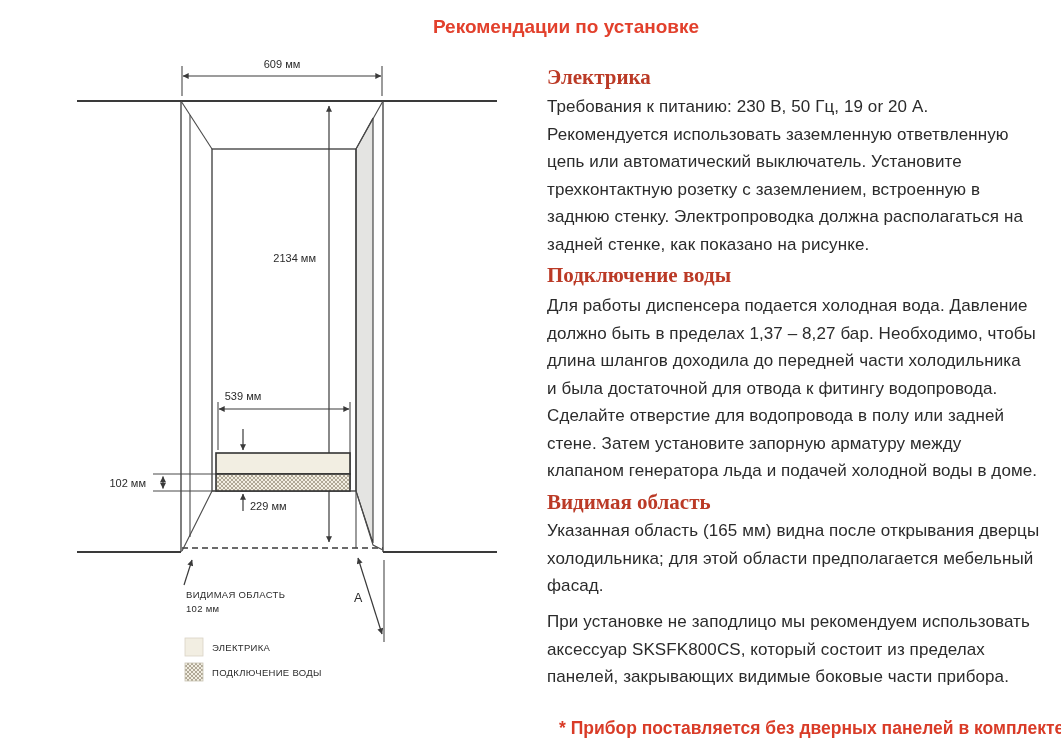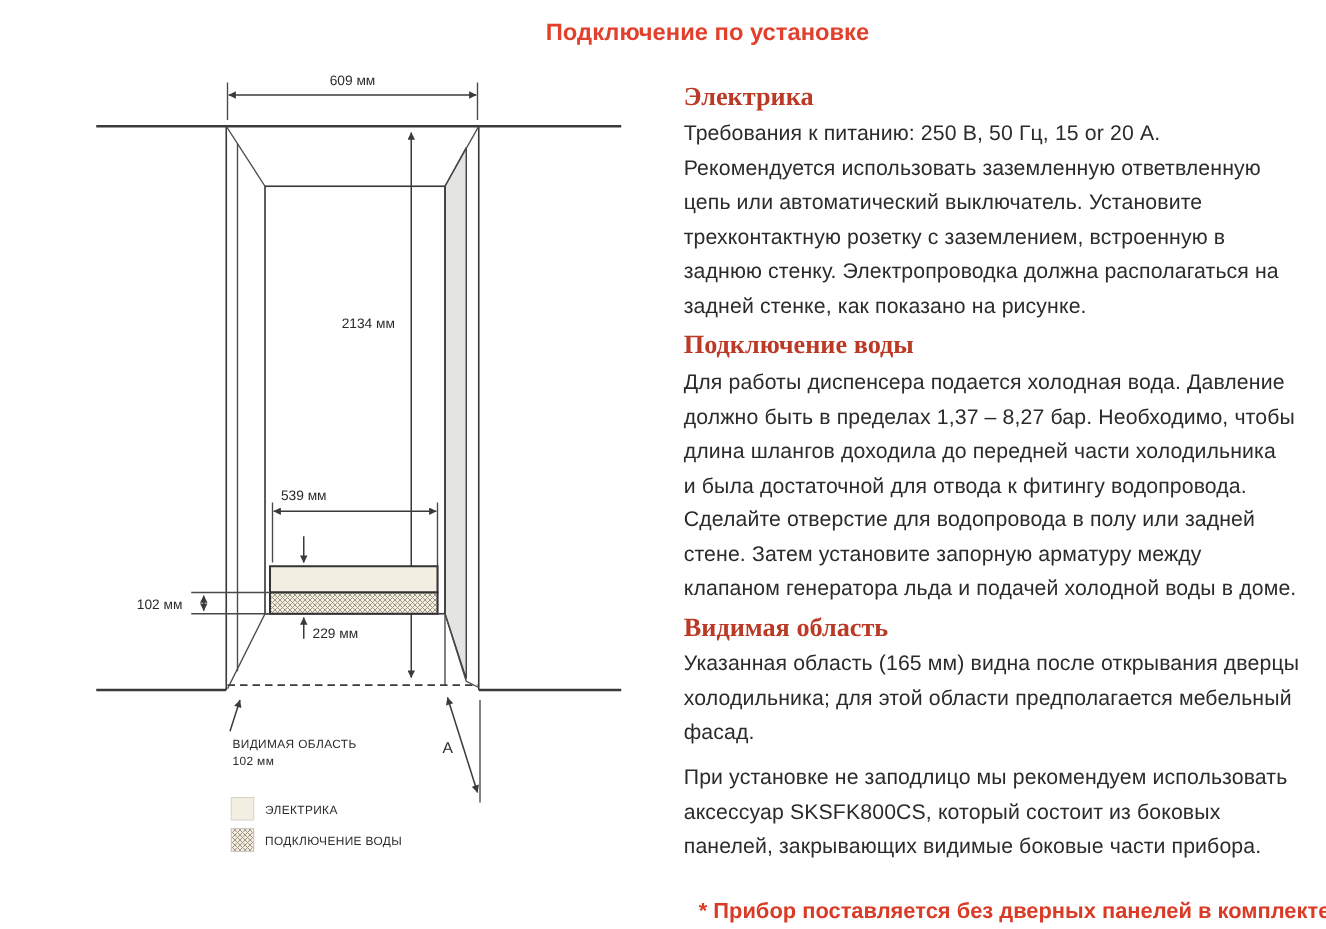--- a/index.html
+++ b/index.html
@@ -44,21 +44,21 @@
   .ln2 { stroke:#3a3a3a; stroke-width:2;   fill:none; }
   .thin{ stroke:#4a4a4a; stroke-width:1.1; fill:none; }
   .dim { stroke:#3a3a3a; stroke-width:1.2; fill:none;
          marker-start:url(#arr); marker-end:url(#arr); }
   .arr1{ stroke:#3a3a3a; stroke-width:1.2; fill:none; marker-end:url(#arr); }
   .dash{ stroke:#3a3a3a; stroke-width:1.4; fill:none; stroke-dasharray:6 4; }
 </style>
 </head>
 <body>
 
-<h1 class="page-title">Подключение по установке</h1>
+<h1 class="page-title">Рекомендации по установке</h1>
 
 <svg width="540" height="743" viewBox="0 0 540 743" style="position:absolute; left:0; top:0;">
   <defs>
     <marker id="arr" viewBox="0 0 10 10" refX="9.5" refY="5" markerWidth="9.5" markerHeight="6" markerUnits="userSpaceOnUse" orient="auto-start-reverse">
       <path d="M0,0 L10,5 L0,10 z" fill="#3a3a3a"></path>
     </marker>
     <pattern id="hatch" width="4" height="4" patternUnits="userSpaceOnUse">
       <rect width="4" height="4" fill="#f2eee2"></rect>
       <path d="M0,0 L4,4 M4,0 L0,4" stroke="#a09683" stroke-width="0.8"></path>
     </pattern>
@@ -115,21 +115,21 @@
     <rect x="185" y="638" width="18" height="18" fill="#f2eee2" stroke="#d9d3c5" stroke-width="0.8"></rect>
     <text class="tiny-text" x="212" y="651" text-anchor="start">ЭЛЕКТРИКА</text>
     <rect x="185" y="663" width="18" height="18" fill="url(#hatch)" stroke="#c9c2b2" stroke-width="0.8"></rect>
     <text class="tiny-text" x="212" y="676" text-anchor="start">ПОДКЛЮЧЕНИЕ ВОДЫ</text>
   </g>
 </svg>
 
 <div class="right-col">
 
   <h2 class="sec-heading" id="h-electrical">Электрика</h2>
-  <p class="body-text" id="p-electrical">Требования к питанию: 250 В, 50 Гц, 15 or 20 А.
+  <p class="body-text" id="p-electrical">Требования к питанию: 230 В, 50 Гц, 19 or 20 А.
 Рекомендуется использовать заземленную ответвленную
 цепь или автоматический выключатель. Установите
 трехконтактную розетку с заземлением, встроенную в
 заднюю стенку. Электропроводка должна располагаться на
 задней стенке, как показано на рисунке.</p>
 
   <h2 class="sec-heading" id="h-water">Подключение воды</h2>
   <p class="body-text" id="p-water">Для работы диспенсера подается холодная вода. Давление
 должно быть в пределах 1,37 – 8,27 бар. Необходимо, чтобы
 длина шлангов доходила до передней части холодильника
@@ -137,17 +137,17 @@
 Сделайте отверстие для водопровода в полу или задней
 стене. Затем установите запорную арматуру между
 клапаном генератора льда и подачей холодной воды в доме.</p>
 
   <h2 class="sec-heading" id="h-visible">Видимая область</h2>
   <p class="body-text" id="p-visible">Указанная область (165 мм) видна после открывания дверцы
 холодильника; для этой области предполагается мебельный
 фасад.</p>
 
   <p class="body-text" id="p-accessory">При установке не заподлицо мы рекомендуем использовать
-аксессуар SKSFK800CS, который состоит из боковых
+аксессуар SKSFK800CS, который состоит из пределах
 панелей, закрывающих видимые боковые части прибора.</p>
 
   <p class="footnote">* Прибор поставляется без дверных панелей в комплекте</p>
 </div>
 
 </body></html>

